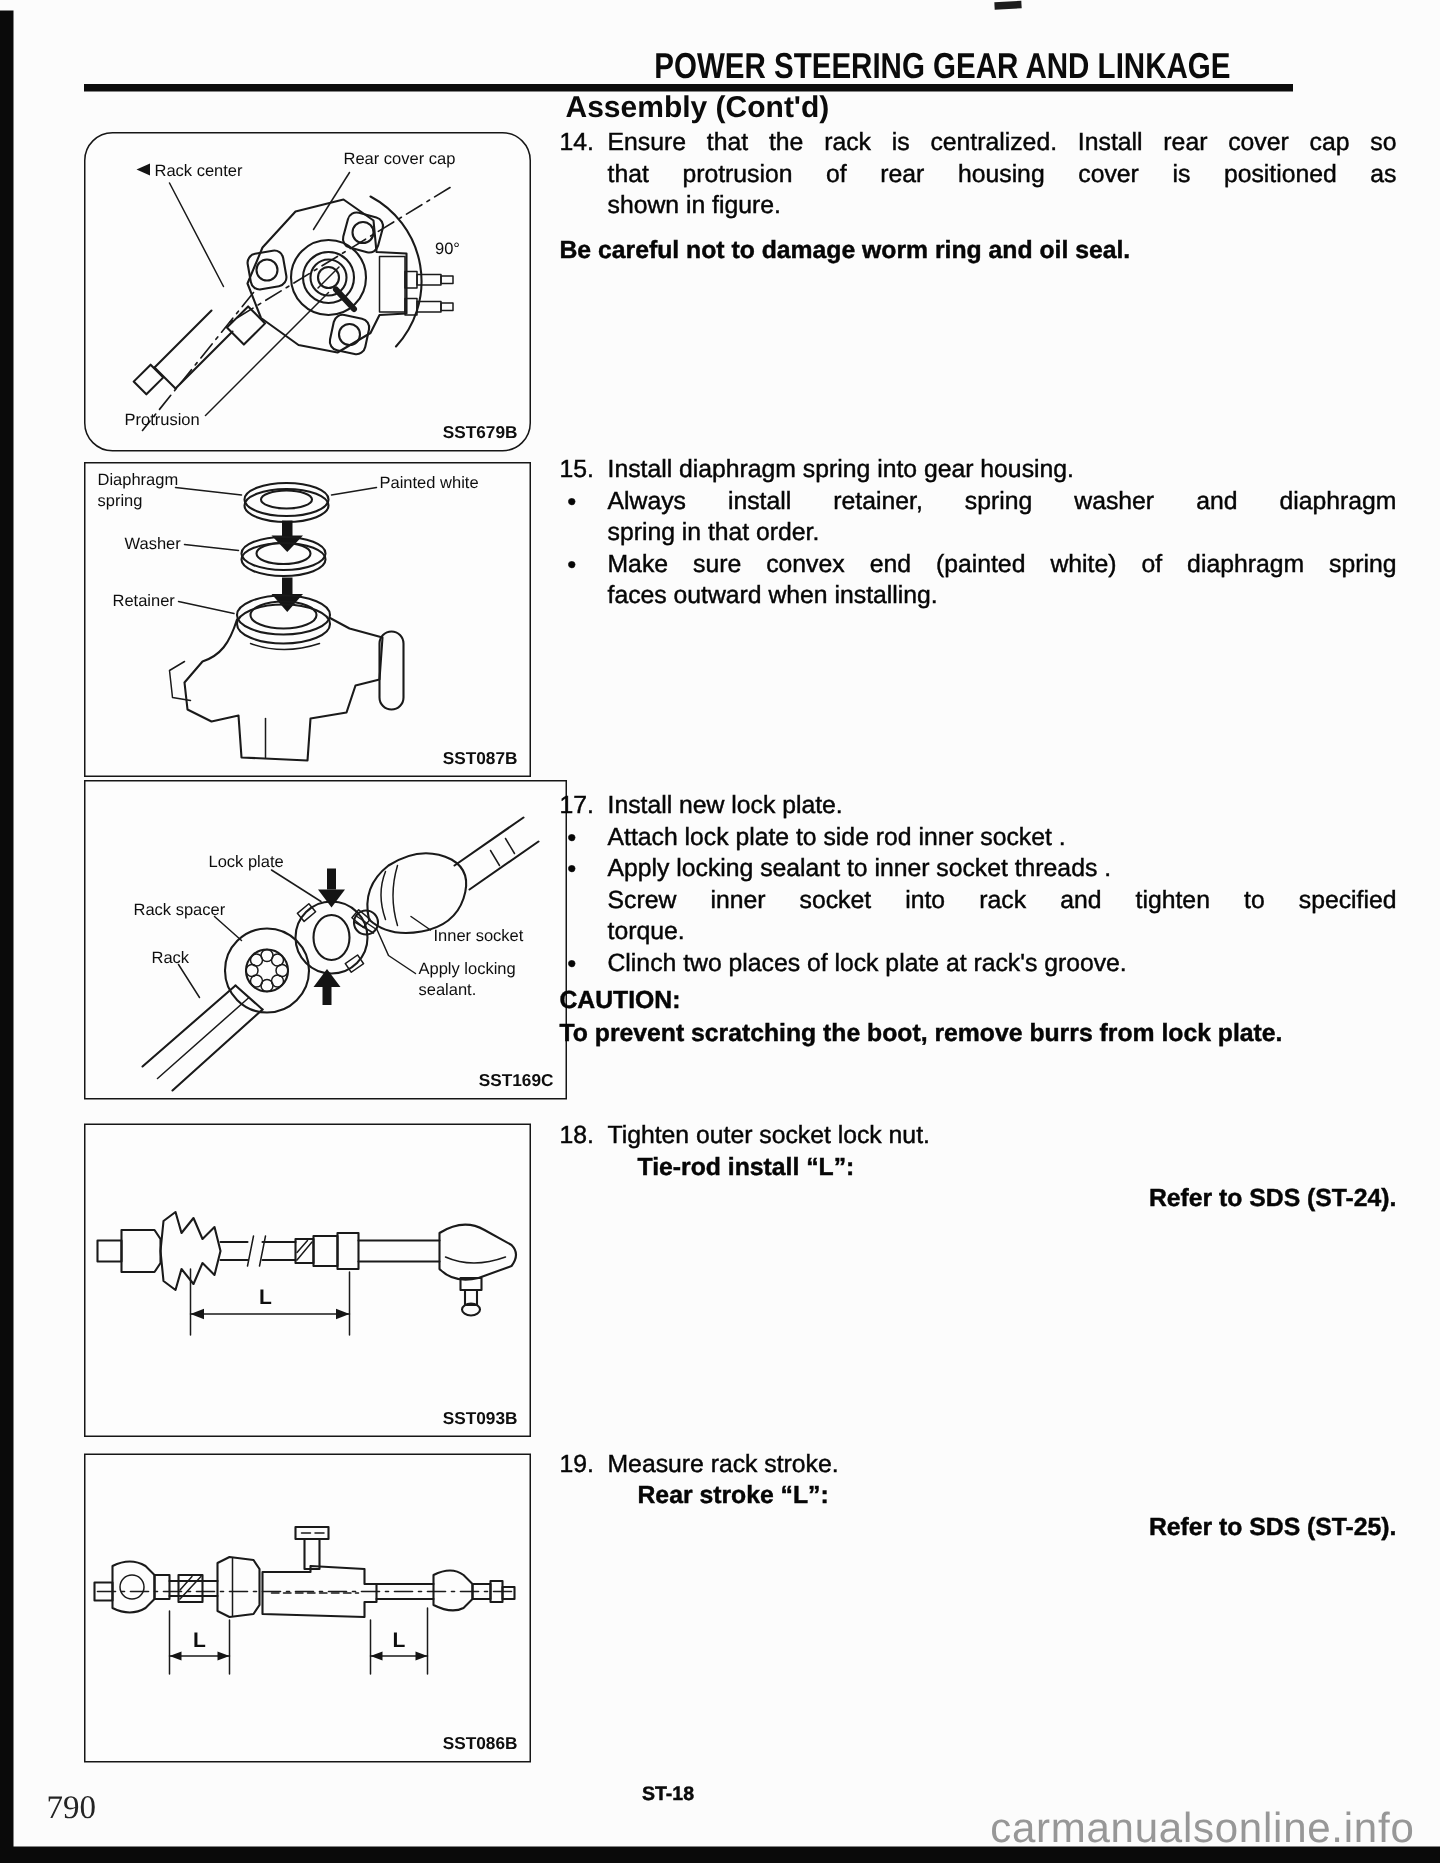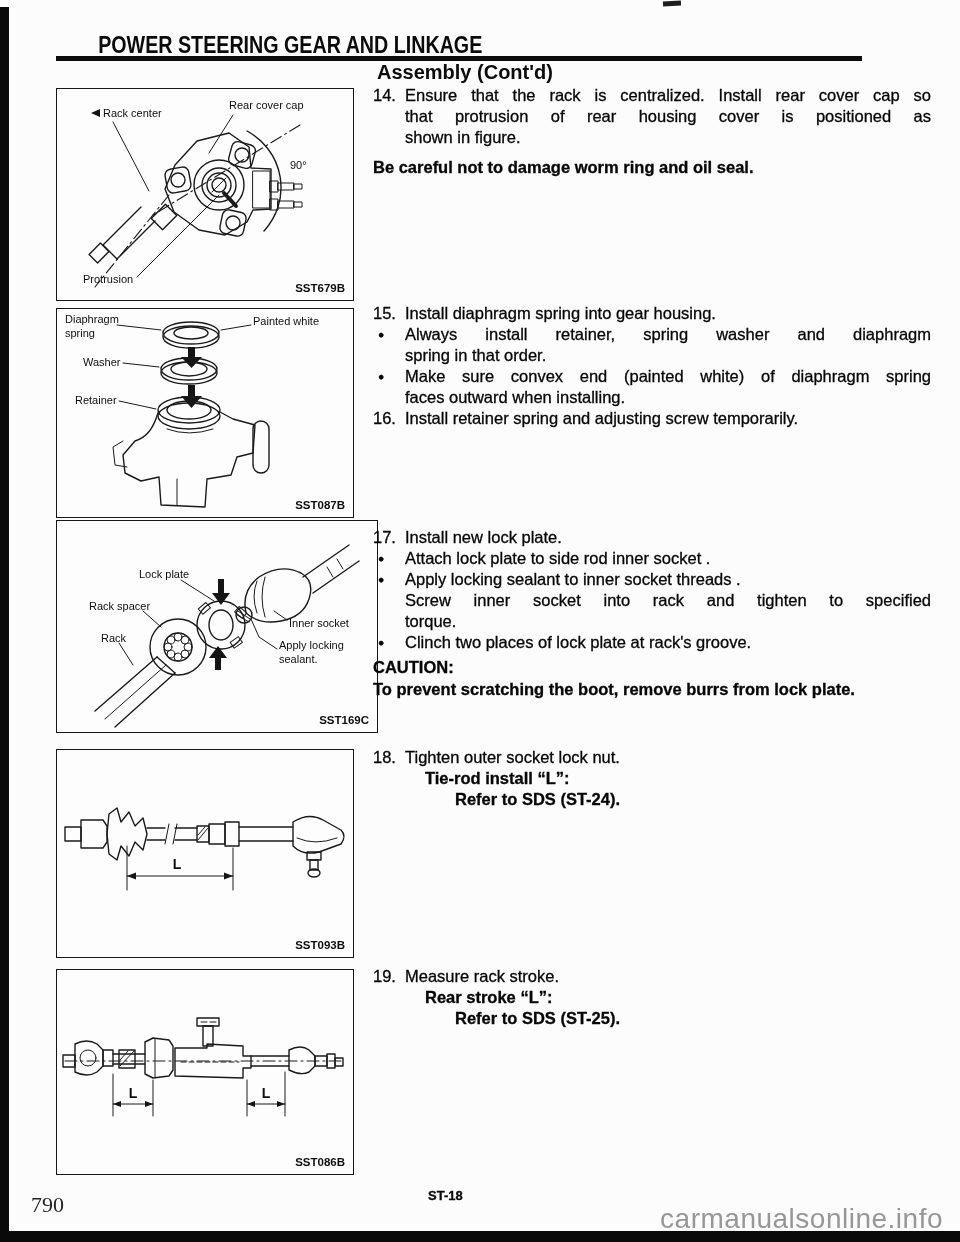--- a/index.html
+++ b/index.html
@@ -3,21 +3,21 @@
 <meta charset="utf-8">
 <style>
   html,body{margin:0;padding:0;background:#e8e8e8;}
   #page{position:relative;width:960px;height:1242px;background:#fcfcfc;overflow:hidden;
         font-family:"Liberation Sans",sans-serif;color:#0b0b0b;}
   
   .edge-strip{position:absolute;left:0;top:7px;width:9px;height:1235px;background:#0a0a0a;}
   .bottom-bar{position:absolute;left:0;top:1231px;width:960px;height:11px;background:#0a0a0a;}
   .top-mark{position:absolute;left:663px;top:1px;width:18px;height:5px;background:#1d1d1d;transform:rotate(-3deg);}
   
-  .hdr-title{position:absolute;left:56px;top:31px;width:806px;text-align:left;
+  .hdr-title{position:absolute;left:56px;top:31px;width:806px;text-align:right;
              font-size:24px;font-weight:700;letter-spacing:0px;white-space:nowrap;}
   .hdr-title span{display:inline-block;transform:scaleX(0.82);transform-origin:center;}
   .hdr-rule{position:absolute;left:56px;top:56px;width:806px;height:5px;background:#0d0d0d;}
   .subtitle{position:absolute;left:377px;top:61px;font-size:20px;font-weight:700;white-space:nowrap;}
   
   .figbox{position:absolute;left:56px;width:296px;border:1.6px solid #161616;background:#fdfdfd;}
   .figbox svg{display:block;width:100%;height:100%;}
   .ln{fill:none;stroke:#1a1a1a;stroke-width:1.4;stroke-linejoin:round;stroke-linecap:round;}
   .thn{stroke-width:1;}
   .thk{stroke-width:4;}
@@ -30,21 +30,21 @@
   .instr{position:absolute;left:373px;width:558px;}
   .iline{position:relative;padding-left:32px;font-size:16.5px;line-height:21px;color:#060606;
          -webkit-text-stroke:0.3px #060606;}
   .iline .num{position:absolute;left:0;top:0;}
   .iline .blt{position:absolute;left:5px;top:0;font-size:10.5px;line-height:21px;}
   .jl{text-align:justify;text-align-last:justify;}
   .noind{padding-left:0;}
   .bold{font-weight:700;}
   .note{margin-top:9px;}
   .ind1{padding-left:52px;}
-  .ind2{padding-left:82px;}
+  .ind2{padding-left:82px;text-align:right;}
   .gap4{margin-top:4px;}
   
   .page-code{position:absolute;left:428px;top:1188px;font-size:13px;font-weight:700;
              -webkit-text-stroke:0.3px #060606;}
   .page-num{position:absolute;left:31px;top:1192px;font-family:"Liberation Serif",serif;
             font-size:22px;color:#242424;}
   .watermark{position:absolute;right:17px;top:1203px;font-size:28px;color:#979797;letter-spacing:0.5px;}
 </style>
 </head>
 <body>
@@ -52,21 +52,21 @@
 <div id="page">
 
   <div class="edge-strip"></div>
   <div class="bottom-bar"></div>
   <div class="top-mark"></div>
 
   <div class="hdr-title"><span>POWER STEERING GEAR AND LINKAGE</span></div>
   <div class="hdr-rule"></div>
   <div class="subtitle">Assembly (Cont'd)</div>
 
-  <div class="figbox" style="top:88px;height:211px;">
+  <div class="figbox" style="top:88px;height:211px;border-radius:19px;">
     <svg viewBox="0 0 296 211">
       <line class="ln dd" x1="243" y1="36" x2="96" y2="126"></line>
       <line class="ln dd" x1="112" y1="106" x2="38" y2="198"></line>
       <path class="ln" d="M 190 42 A 64 64 0 0 1 207 142"></path>
       <g>
         <path class="ln" d="M118 76 L140 52 L172 44 L192 58 L194 79 L214 80 L214 120 L196 121 L190 133 L168 146 L142 141 L117 123 L108 100 Z"></path>
         <rect class="ln thn" x="196" y="82" width="17" height="37"></rect>
       </g>
       <g>
         <circle class="ln" cx="162" cy="96" r="25"></circle>
@@ -324,24 +324,20 @@
     <div class="iline">
       <span class="blt">●</span>
       <div class="jl">Always install retainer, spring washer and diaphragm</div>
       <div>spring in that order.</div>
     </div>
     <div class="iline">
       <span class="blt">●</span>
       <div class="jl">Make sure convex end (painted white) of diaphragm spring</div>
       <div>faces outward when installing.</div>
     </div>
-    <div class="iline">
-      <span class="num">16.</span>
-      <div>Install retainer spring and adjusting screw temporarily.</div>
-    </div>
   </div>
 
   <div class="instr" style="top:527px;">
     <div class="iline">
       <span class="num">17.</span>
       <div>Install new lock plate.</div>
     </div>
     <div class="iline">
       <span class="blt">●</span>
       <div>Attach lock plate to side rod inner socket .</div>

